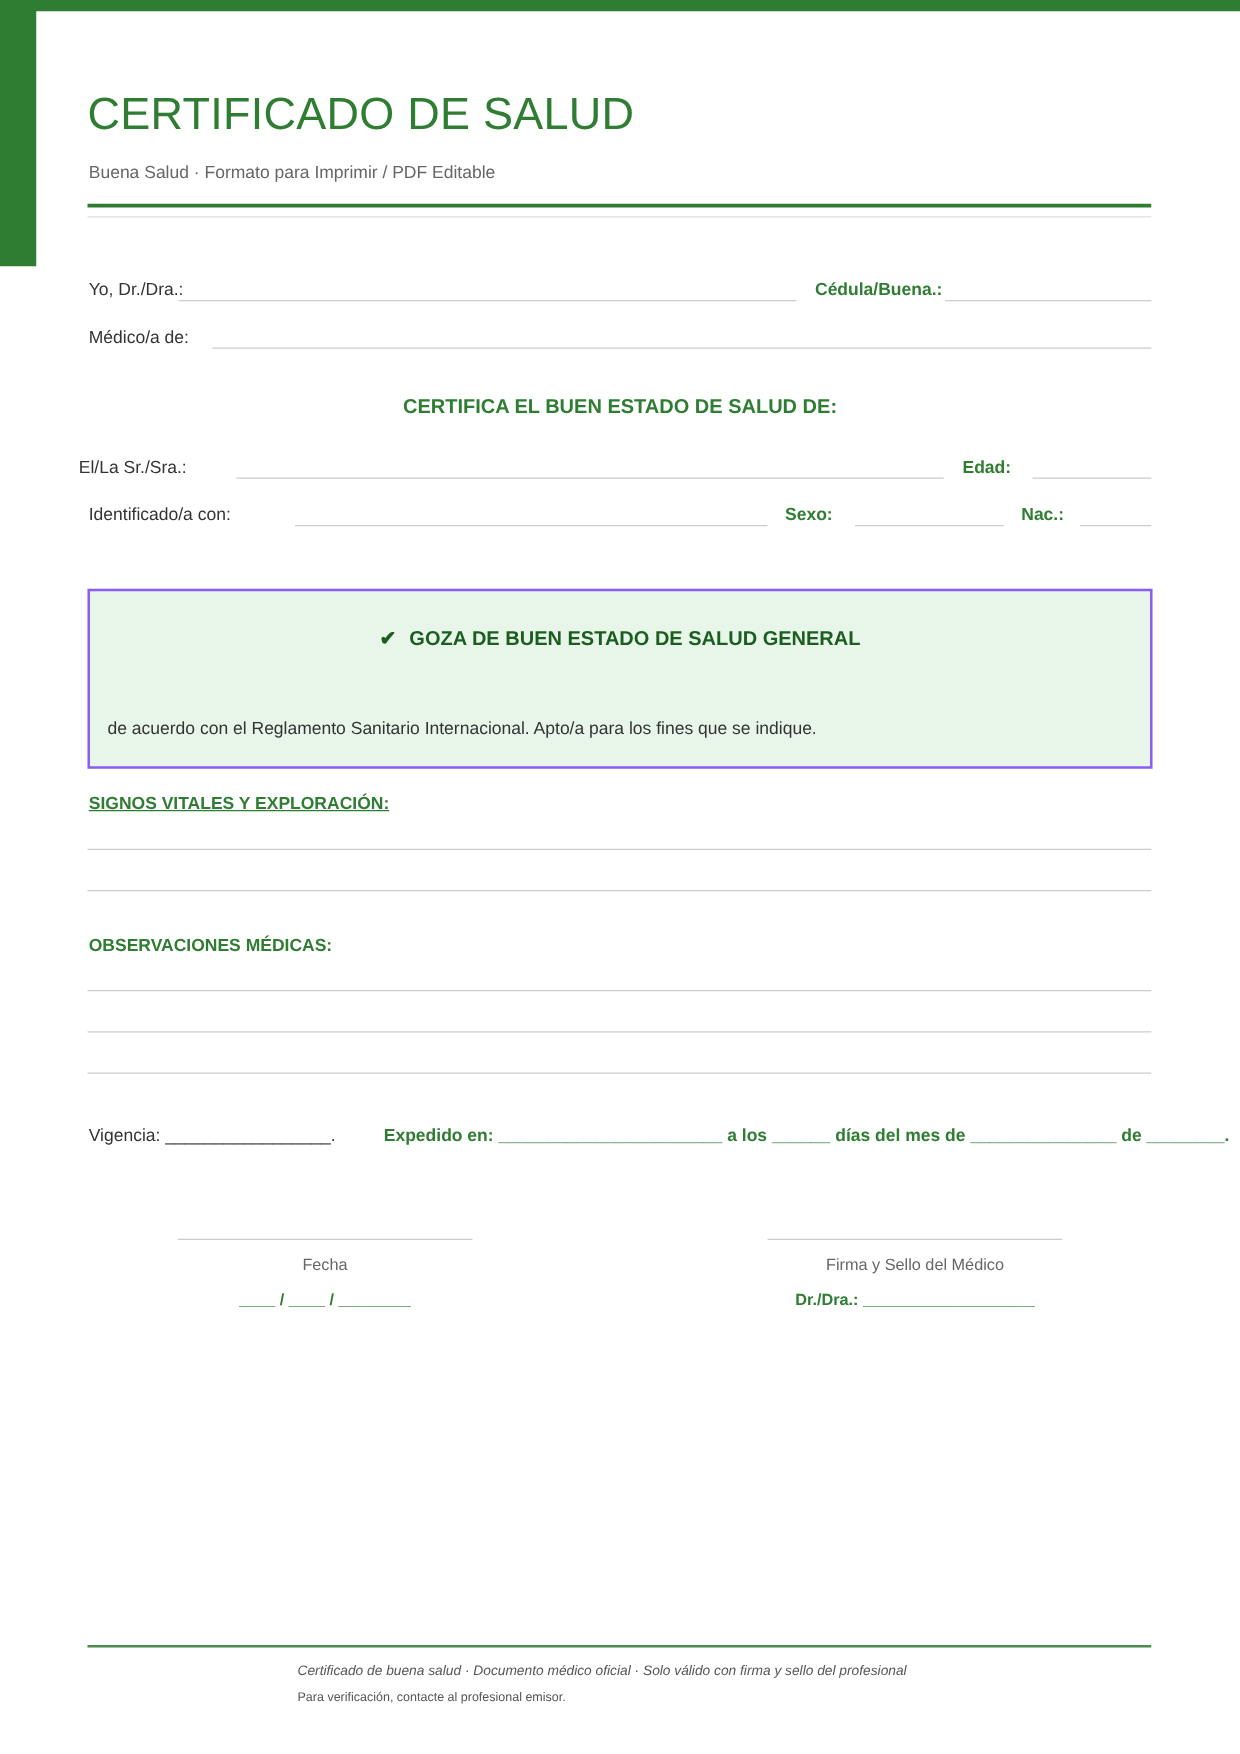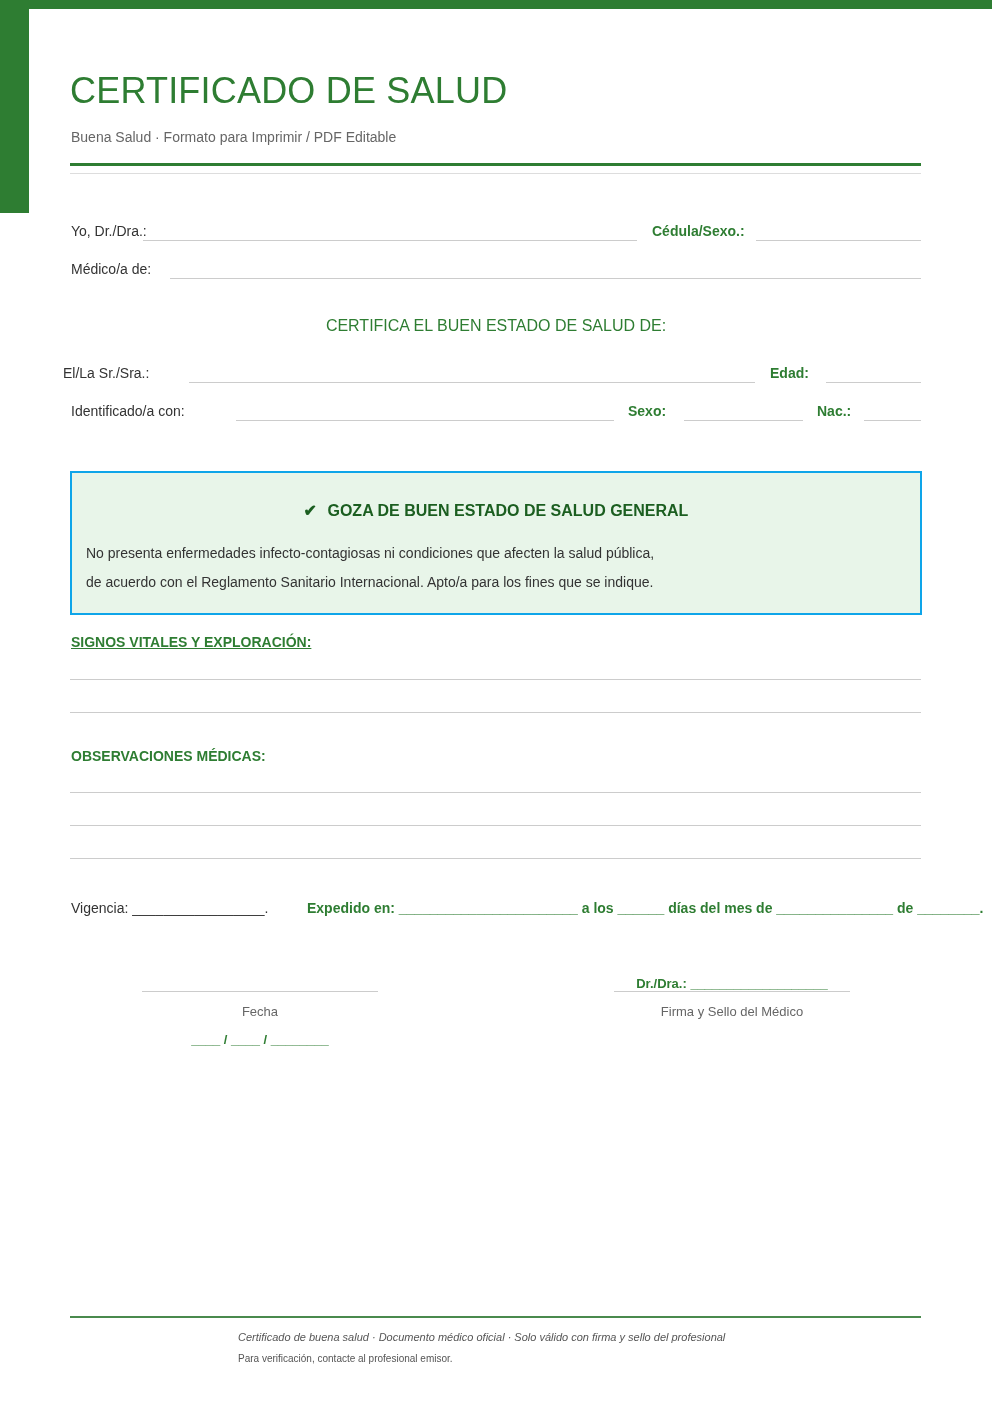--- a/index.html
+++ b/index.html
@@ -10,22 +10,22 @@
     .topbar { position: absolute; left: 0; top: 0; width: 992px; height: 9px; background: #2e7d32; }
     .sidebar { position: absolute; left: 0; top: 0; width: 29px; height: 213px; background: #2e7d32; }
     .abs { position: absolute; }
     .title { left: 70px; top: 70px; font-size: 36px; font-weight: normal; color: #2e7d32; letter-spacing: 0.2px; white-space: nowrap; }
     .subtitle { left: 71px; top: 129px; font-size: 14px; color: #666666; white-space: nowrap; }
     .rule-green { left: 70px; top: 163px; width: 851px; height: 3px; background: #2e7d32; }
     .rule-gray { left: 70px; top: 173px; width: 851px; height: 1px; background: #dddddd; }
     .lbl { font-size: 14px; color: #333333; white-space: nowrap; }
     .lbl-green { font-size: 14px; color: #2e7d32; font-weight: bold; white-space: nowrap; }
     .line { height: 1px; background: #cccccc; }
-    .section-heading { left: 0; width: 992px; text-align: center; top: 317px; font-size: 16px; font-weight: normal; color: #2e7d32; }
-    .box { left: 70px; top: 471px; width: 848px; height: 140px; background: #e8f5e9; border: 2px solid #0ea5e9; }
+    .section-heading { left: 0; width: 992px; text-align: center; top: 317px; font-size: 16px; font-weight: bold; color: #2e7d32; }
+    .box { left: 70px; top: 471px; width: 848px; height: 140px; background: #e8f5e9; border: 2px solid #8b5cf6; }
     .box-title { position: absolute; left: 0; width: 848px; top: 28px; text-align: center; font-size: 16px; font-weight: bold; color: #1b5e20; white-space: nowrap; }
     .box-text { position: absolute; left: 14px; font-size: 14px; color: #333333; white-space: nowrap; }
     .sub-heading { font-size: 14px; font-weight: bold; color: #2e7d32; white-space: nowrap; }
     .sig-line { height: 1px; background: #cccccc; }
     .sig-caption { font-size: 13px; color: #666666; text-align: center; white-space: nowrap; }
     .sig-fill { font-size: 13px; font-weight: bold; color: #2e7d32; text-align: center; white-space: nowrap; }
     .footer-rule { left: 70px; top: 1316px; width: 851px; height: 2px; background: #4a8a4e; }
     .footer-1 { left: 238px; top: 1331px; font-size: 11px; font-style: italic; color: #555555; white-space: nowrap; }
     .footer-2 { left: 238px; top: 1353px; font-size: 10px; color: #555555; white-space: nowrap; }
   </style>
@@ -35,21 +35,21 @@
 <div class="topbar"></div>
 <div class="sidebar"></div>
 
 <div class="abs title">CERTIFICADO DE SALUD</div>
 <div class="abs subtitle">Buena Salud · Formato para Imprimir / PDF Editable</div>
 <div class="abs rule-green"></div>
 <div class="abs rule-gray"></div>
 
 <div class="abs lbl" style="left:71px; top:223px;text-align:center;">Yo, Dr./Dra.:</div>
 <div class="abs line" style="left:143px; top:240px; width:494px;"></div>
-<div class="abs lbl-green" style="left:652px; top:223px;">Cédula/Sexo.:</div>
+<div class="abs lbl-green" style="left:652px; top:223px;">Cédula/Buena.:</div>
 <div class="abs line" style="left:756px; top:240px; width:165px;"></div>
 
 <div class="abs lbl" style="left:71px; top:261px;">Médico/a de:</div>
 <div class="abs line" style="left:170px; top:278px; width:751px;"></div>
 
 <div class="abs section-heading">CERTIFICA EL BUEN ESTADO DE SALUD DE:</div>
 
 <div class="abs lbl" style="left:63px; top:365px;">El/La Sr./Sra.:</div>
 <div class="abs line" style="left:189px; top:382px; width:566px;"></div>
 <div class="abs lbl-green" style="left:770px; top:365px;text-align:right;">Edad:</div>
@@ -60,21 +60,20 @@
 <div class="abs lbl-green" style="left:628px; top:403px;">Sexo:</div>
 <div class="abs line" style="left:684px; top:420px; width:119px;"></div>
 <div class="abs lbl-green" style="left:817px; top:403px;">Nac.:</div>
 <div class="abs line" style="left:864px; top:420px; width:57px;"></div>
 
 <div class="abs box">
   <div class="box-title">
     <span>✔</span>
     <span style="margin-left:6px;">GOZA DE BUEN ESTADO DE SALUD GENERAL</span>
   </div>
-  <div class="box-text" style="top:72px;">No presenta enfermedades infecto-contagiosas ni condiciones que afecten la salud pública,</div>
   <div class="box-text" style="top:101px;">de acuerdo con el Reglamento Sanitario Internacional. Apto/a para los fines que se indique.</div>
 </div>
 
 <div class="abs sub-heading" style="left:71px; top:634px;text-decoration:underline;">SIGNOS VITALES Y EXPLORACIÓN:</div>
 <div class="abs line" style="left:70px; top:679px; width:851px;"></div>
 <div class="abs line" style="left:70px; top:712px; width:851px;"></div>
 
 <div class="abs sub-heading" style="left:71px; top:748px;">OBSERVACIONES MÉDICAS:</div>
 <div class="abs line" style="left:70px; top:792px; width:851px;"></div>
 <div class="abs line" style="left:70px; top:825px; width:851px;"></div>
@@ -85,17 +84,17 @@
   <span>_________________.</span>
 </div>
 <div class="abs lbl-green" style="left:307px; top:900px;">Expedido en: _______________________ a los ______ días del mes de _______________ de ________.</div>
 
 <div class="abs sig-line" style="left:142px; top:991px; width:236px;"></div>
 <div class="abs sig-caption" style="left:142px; top:1004px; width:236px;">Fecha</div>
 <div class="abs sig-fill" style="left:142px; top:1032px; width:236px;">____  /  ____  /  ________</div>
 
 <div class="abs sig-line" style="left:614px; top:991px; width:236px;"></div>
 <div class="abs sig-caption" style="left:614px; top:1004px; width:236px;">Firma y Sello del Médico</div>
-<div class="abs sig-fill" style="left:614px; top:976px; width:236px;">Dr./Dra.: ___________________</div>
+<div class="abs sig-fill" style="left:614px; top:1032px; width:236px;">Dr./Dra.: ___________________</div>
 
 <div class="abs footer-rule"></div>
 <div class="abs footer-1">Certificado de buena salud · Documento médico oficial · Solo válido con firma y sello del profesional</div>
 <div class="abs footer-2">Para verificación, contacte al profesional emisor.</div>
 
 </body></html>

